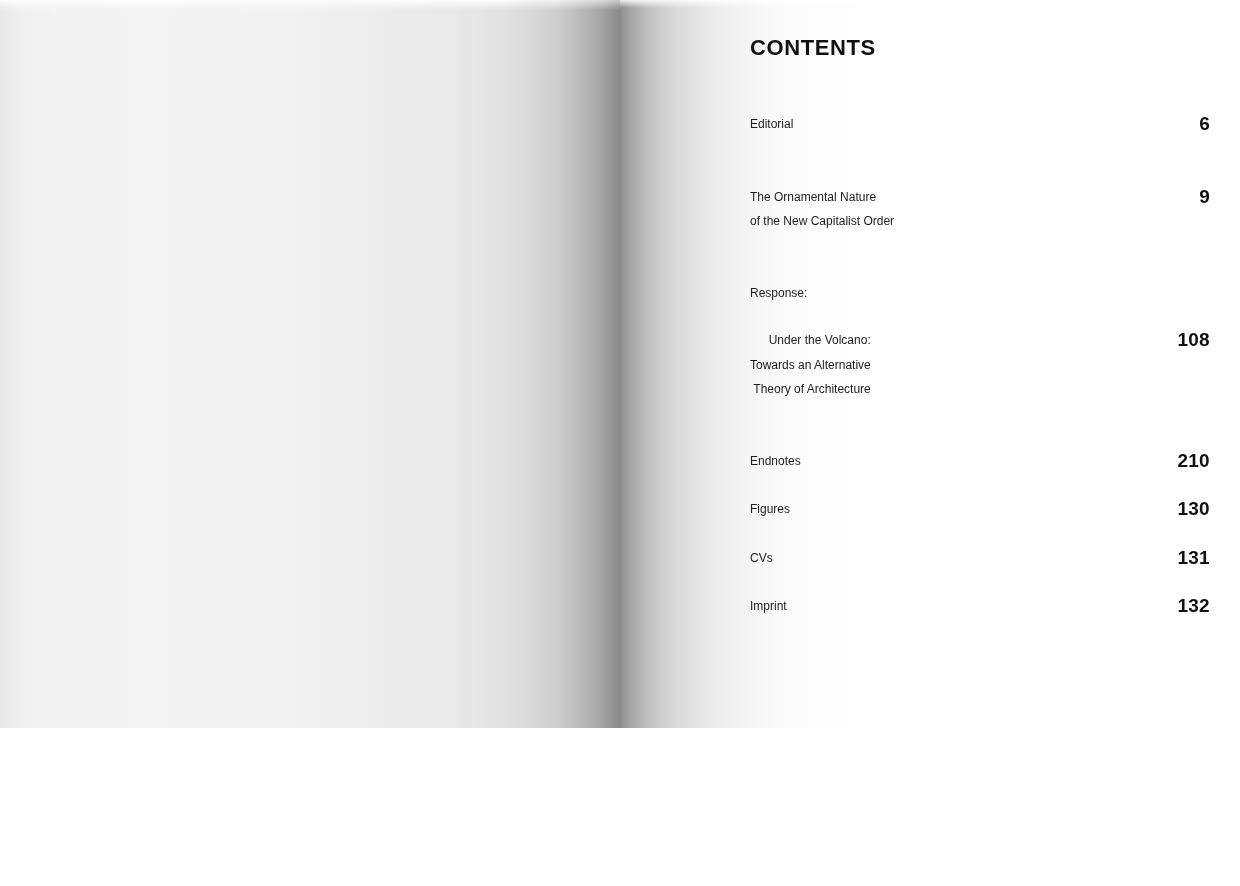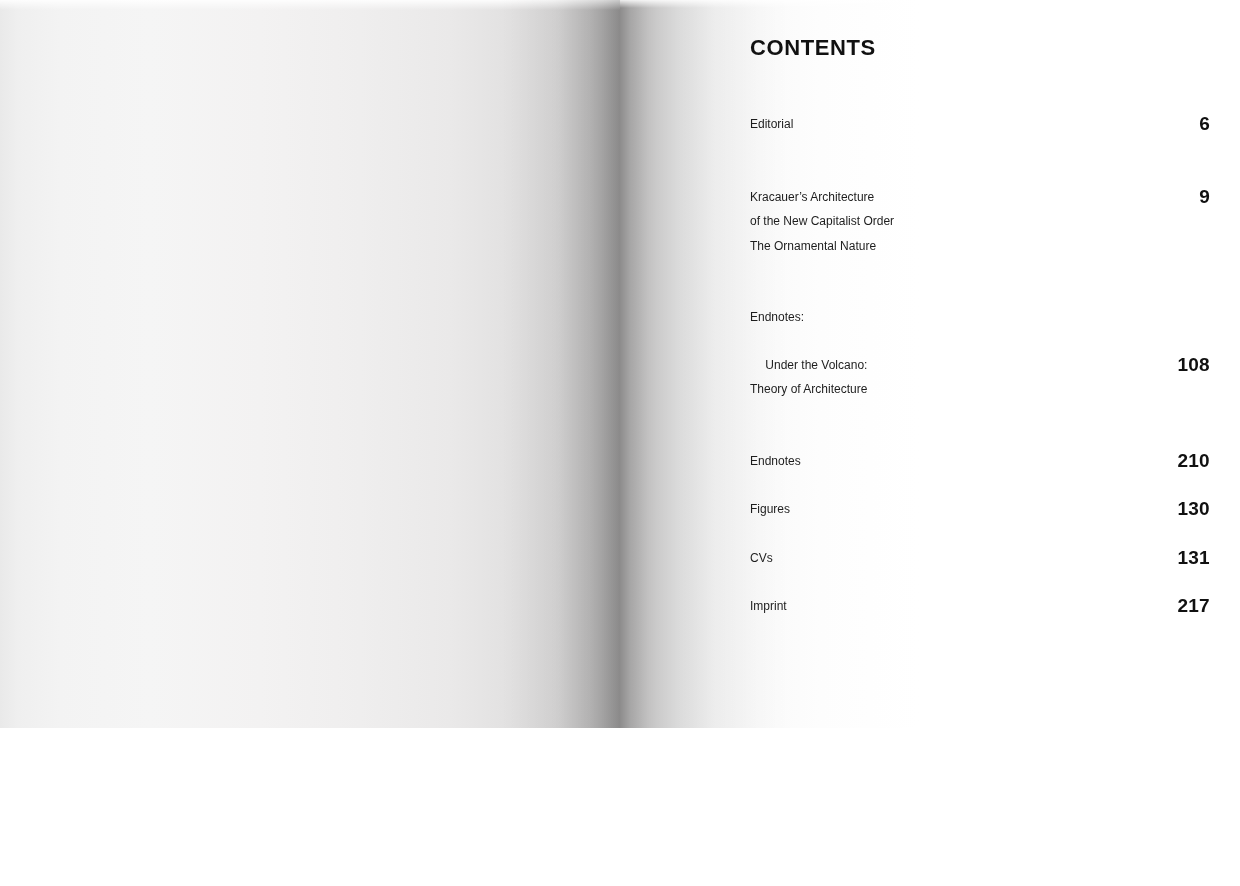--- a/index.html
+++ b/index.html
@@ -173,37 +173,37 @@
 
       <div class="toc-entry entry-editorial">
         <div class="titles">
           <span class="line">Editorial</span>
         </div>
         <div class="page-num">6</div>
       </div>
 
       <div class="toc-entry entry-kracauer">
         <div class="titles">
-          <span class="line">Kracauer’s Architecture</span>
+          <span class="line">The Ornamental Nature</span>
           <span class="line">of the New Capitalist Order</span>
-          <span class="line">The Ornamental Nature</span>
         </div>
         <div class="page-num">9</div>
       </div>
 
       <div class="toc-entry entry-response no-num">
         <div class="titles">
-          <span class="line">Endnotes:</span>
+          <span class="line">Response:</span>
         </div>
 
       </div>
 
       <div class="toc-entry entry-volcano">
         <div class="titles">
           <span class="line">Under the Volcano:</span>
+          <span class="line">Towards an Alternative</span>
           <span class="line">Theory of Architecture</span>
         </div>
         <div class="page-num">108</div>
       </div>
 
       <div class="toc-entry entry-endnotes">
         <div class="titles">
           <span class="line">Endnotes</span>
         </div>
         <div class="page-num">210</div>
@@ -220,19 +220,19 @@
         <div class="titles">
           <span class="line">CVs</span>
         </div>
         <div class="page-num">131</div>
       </div>
 
       <div class="toc-entry entry-imprint">
         <div class="titles">
           <span class="line">Imprint</span>
         </div>
-        <div class="page-num">217</div>
+        <div class="page-num">132</div>
       </div>
 
     </div>
   </div>
 
 </div>
 
 </body></html>

